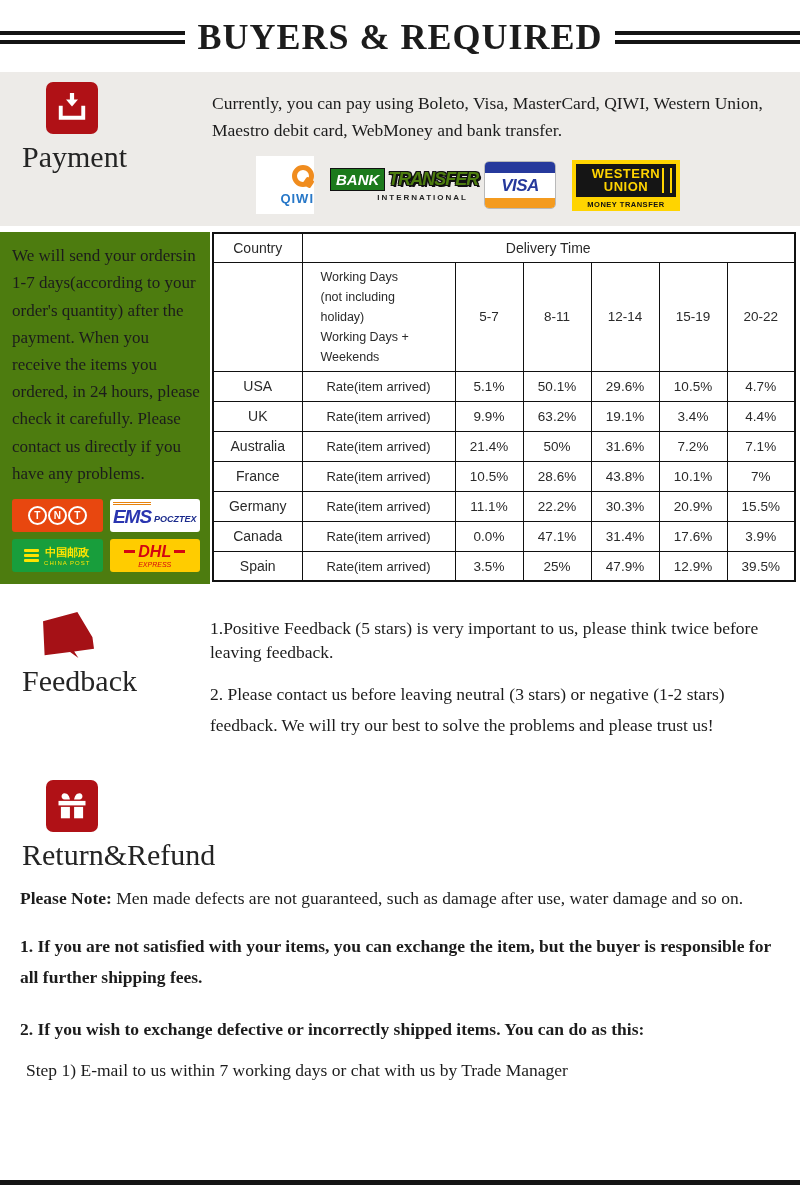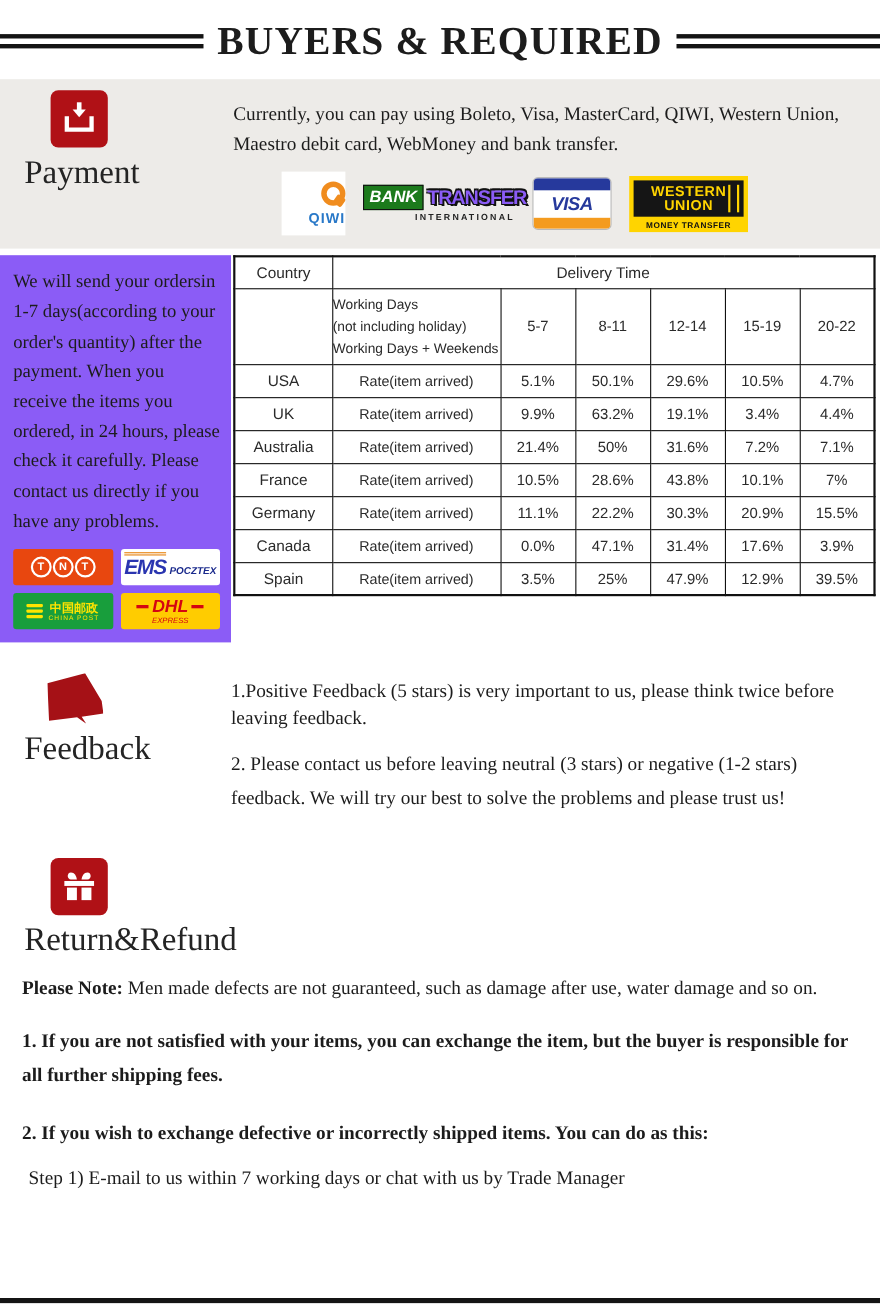--- a/index.html
+++ b/index.html
@@ -28,21 +28,21 @@
                align-items:flex-end; justify-content:center; }
   .qiwi-q { width:22px; height:22px; border:5px solid #f08c1e; border-radius:50%; position:relative; }
   .qiwi-q::after { content:""; position:absolute; right:-4px; bottom:-5px; width:9px; height:9px;
                    background:#f08c1e; border-radius:2px; transform:rotate(35deg); }
   .qiwi-text { margin-top:4px; color:#2878c8; font-weight:bold; font-size:13px; letter-spacing:1px; }
 
   .logo-bt { width:138px; }
   .bt-top { display:flex; align-items:center; }
   .bt-bank { background:#1c7a1c; color:#fff; font-style:italic; font-weight:bold; font-size:15px;
              padding:2px 5px; border:1px solid #111; }
-  .bt-transfer { color:#8b5cf6; font-weight:bold; font-size:18px;
+  .bt-transfer { color:#4d7c0f; font-style:italic; font-weight:bold; font-size:18px;
                  text-shadow:-1px -1px 0 #111, 1px -1px 0 #111, -1px 1px 0 #111, 1px 1px 0 #111, 2px 2px 0 #111;
                  margin-left:3px; letter-spacing:-1px; }
   .bt-intl { text-align:right; font-size:8px; letter-spacing:2px; color:#222; margin-top:2px; font-weight:bold; }
 
   .logo-visa { width:72px; height:48px; background:#fff; border:1px solid #b9b9b9; border-radius:5px;
                display:flex; flex-direction:column; justify-content:space-between; overflow:hidden; }
   .visa-top { height:11px; background:#26399c; }
   .visa-text { text-align:center; color:#26399c; font-style:italic; font-weight:bold; font-size:17px; letter-spacing:-0.5px; }
   .visa-bottom { height:10px; background:#f49b1f; }
 
@@ -52,21 +52,21 @@
   .wu-black::after { content:""; position:absolute; right:4px; top:4px; bottom:4px; width:6px;
                      border-left:2px solid #ffd400; border-right:2px solid #ffd400; }
   .wu-sub { text-align:center; font-size:7.5px; font-weight:bold; color:#111; padding-top:3px; letter-spacing:0.5px; }
 
   
   .ship-head { display:flex; margin-top:14px; align-items:flex-end; }
   .ship-title-wrap { flex:1; text-align:center; padding-bottom:2px; }
   .ship-title { font-family:"Liberation Sans", sans-serif; font-size:21px; color:#1a1a1a; }
 
   .ship-body { display:flex; align-items:flex-start; margin-top:6px; }
-  .note-box { width:210px; flex:none; background:#8b5cf6; padding:10px 8px 12px 12px; }
+  .note-box { width:210px; flex:none; background:#4d7c0f; padding:10px 8px 12px 12px; }
   .note-text { font-size:17px; line-height:1.6; }
   .ship-logos { display:grid; grid-template-columns:1fr 1fr; gap:7px; margin-top:12px; padding-right:2px; }
   .slogo { height:33px; border-radius:3px; display:flex; align-items:center; justify-content:center; overflow:hidden; }
 
   .logo-tnt { background:#e8470f; gap:1px; }
   .tnt-circle { width:19px; height:19px; border:2px solid #fff; border-radius:50%; color:#fff;
                 font-family:"Liberation Sans", sans-serif; font-weight:bold; font-size:10px;
                 display:flex; align-items:center; justify-content:center; }
 
   .logo-ems { background:#fff; position:relative; }
@@ -91,21 +91,21 @@
   .dhl-sub { color:#d40511; font-style:italic; font-size:7px; font-family:"Liberation Sans", sans-serif; }
 
   
   .dtable { border-collapse:collapse; font-family:"Liberation Sans", sans-serif; color:#2a2a2a;
             margin-left:2px; border:2px solid #111; }
   .dtable td { border:1px solid #111; text-align:center; padding:2px 3px; }
   .c-country { width:89px; font-size:14px; }
   .c-rate { width:153px; font-size:13px; }
   .c-val { width:68px; font-size:13.5px; }
   .hrow td { height:29px; font-size:14px; }
-  .wd-cell { text-align:left !important; font-size:12.5px; line-height:1.6; padding:4px 0 !important; }
+  .wd-cell { text-align:left !important; font-size:12.5px; line-height:1.6; padding:4px 18px !important; }
   .drow td { height:30px; }
 
   
   .feedback { display:flex; margin-top:28px; }
   .fb-icon { width:52px; height:46px; background:#a51116; margin-left:42px;
              clip-path:polygon(2% 20%, 68% 0%, 97% 55%, 100% 80%, 62% 86%, 70% 100%, 54% 87%, 5% 94%); }
   .fb-text { flex:1; padding-right:10px; padding-top:4px; }
   .fb-p1 { font-size:17.5px; line-height:1.4; }
   .fb-p2 { font-size:17.5px; line-height:1.75; margin-top:14px; }
 

